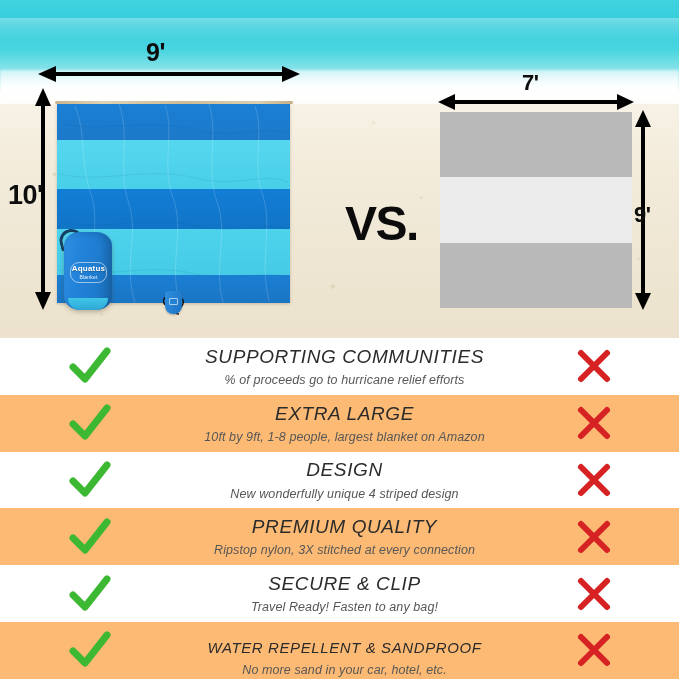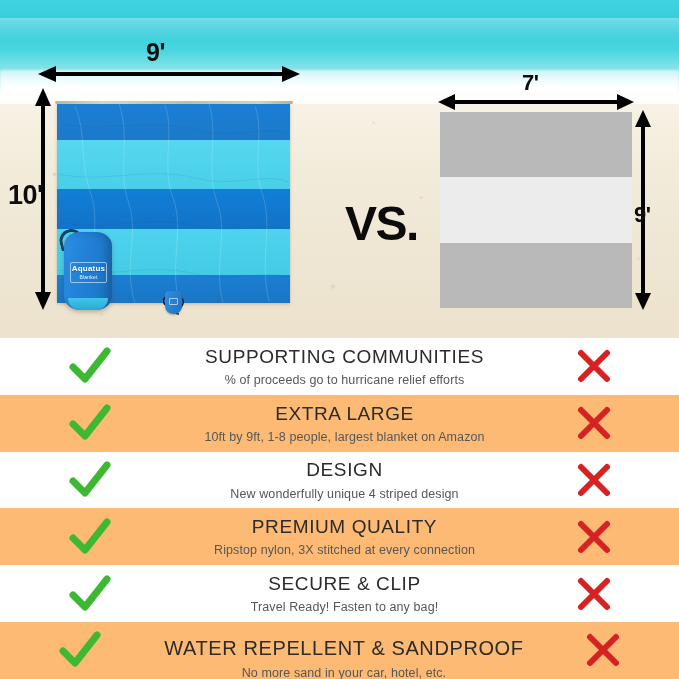--- a/index.html
+++ b/index.html
@@ -99,21 +99,21 @@
   }
   .sack-strap{
     position:absolute; left:-5px; top:1px; width:24px; height:20px;
     border:3px solid #153f63; border-bottom:none;
     border-radius:12px 12px 0 0;
     transform:rotate(-14deg);
   }
   .sack-label{
     position:absolute; left:6px; top:30px; width:37px; height:21px;
     border:1px solid rgba(255,255,255,.55);
-    border-radius:2px;
+    border-radius:9px;
     display:flex; flex-direction:column; align-items:center; justify-content:center;
     line-height:1;
   }
   .sack-label .brand{
     color:#fff; font-size:8px; font-weight:bold; letter-spacing:.2px;
     text-shadow:0 1px 1px rgba(0,0,0,.25);
   }
   .sack-label .sub{
     color:#eaf6ff; font-size:5px; margin-top:1.5px; letter-spacing:.2px;
   }
@@ -153,28 +153,28 @@
   
   .table { position:absolute; left:0; top:338px; width:679px; height:341px; }
   .row {
     position:relative; display:flex; align-items:center;
     height:56.8px; width:100%;
   }
   .row.alt { background:#fdba74; }
   .row.plain { background:#ffffff; }
 
   .cell-check { width:180px; display:flex; justify-content:center; align-items:center; }
-  .cell-text  { flex:1; text-align:center; padding:0 4px; }
+  .cell-text  { flex:1; text-align:center; padding:0 4px;font-style:italic; }
   .cell-x     { width:170px; display:flex; justify-content:center; align-items:center; }
 
   .feat-title {
     font-size:19px; color:#2b2b2b; font-weight:400;
     letter-spacing:.6px; line-height:1.12; white-space:nowrap;
   }
-  .row-6 .feat-title { font-size:20px;margin-top:16px; }
+  .row-6 .feat-title { font-size:15px;margin-top:16px; }
   .feat-sub {
     font-size:12.5px; color:#575757; font-weight:400;
     letter-spacing:.1px; margin-top:6px; white-space:nowrap;
   }
 </style>
 </head>
 <body>
 
 <div id="page">
 

